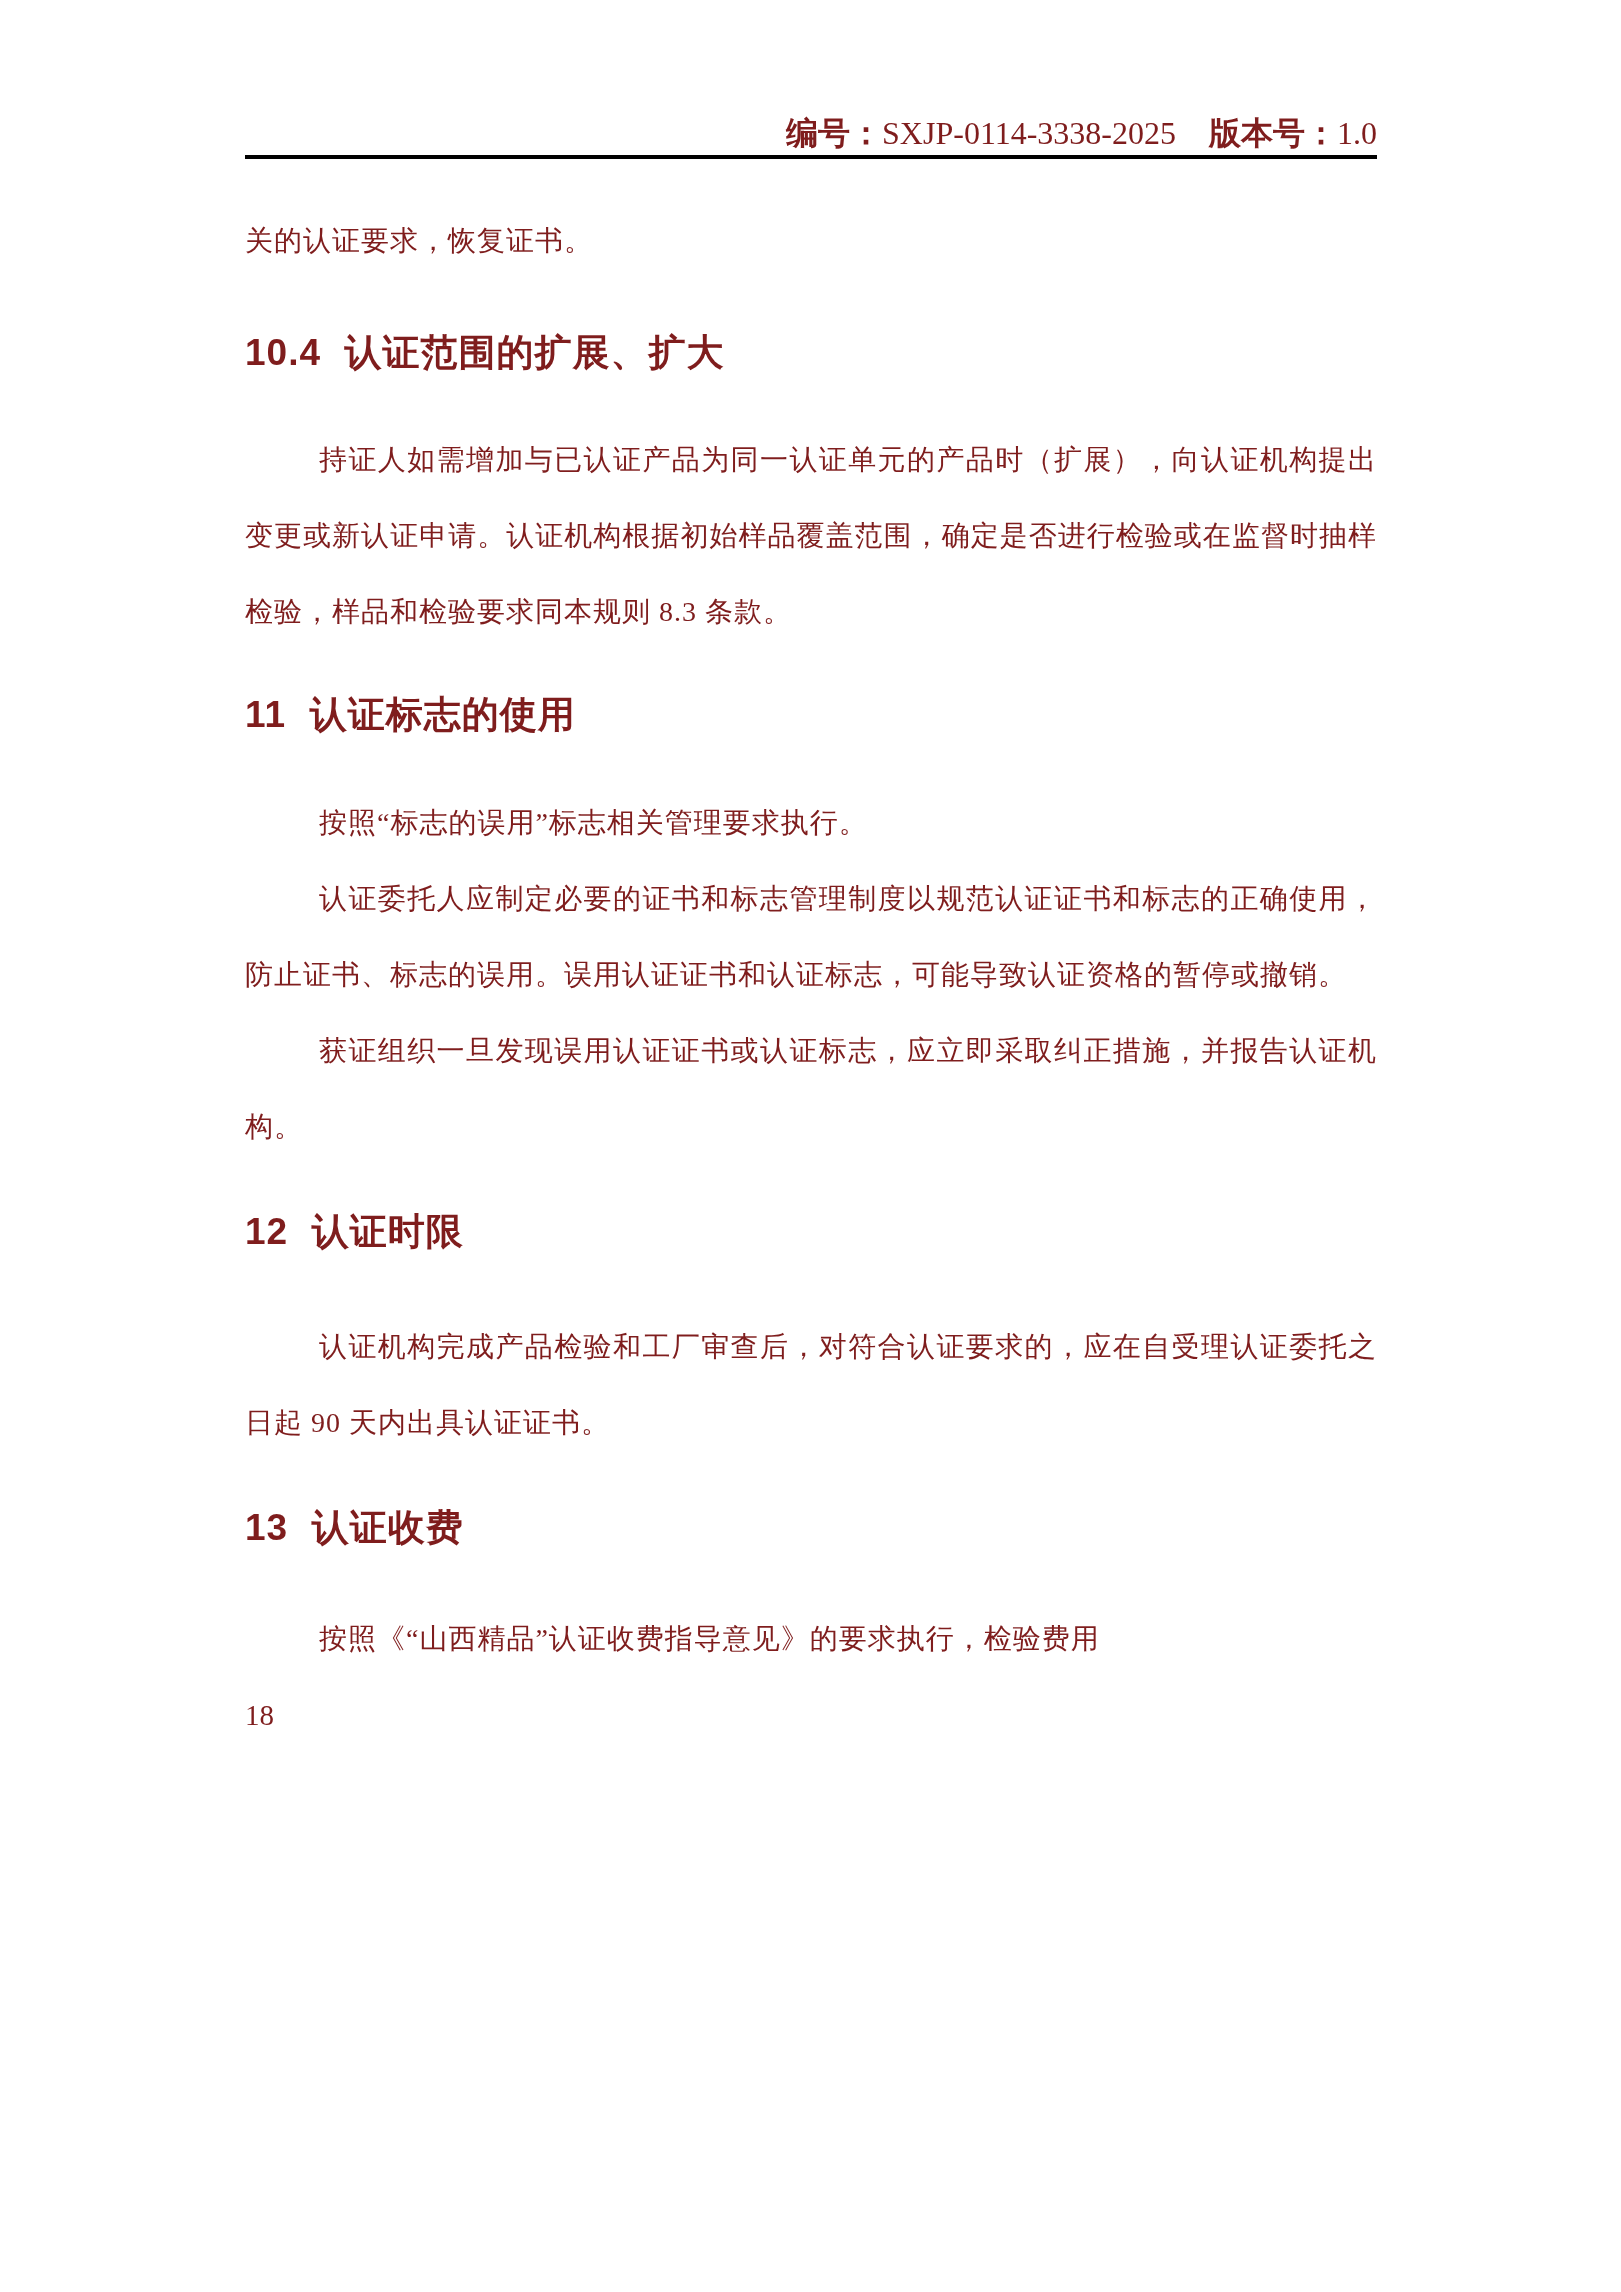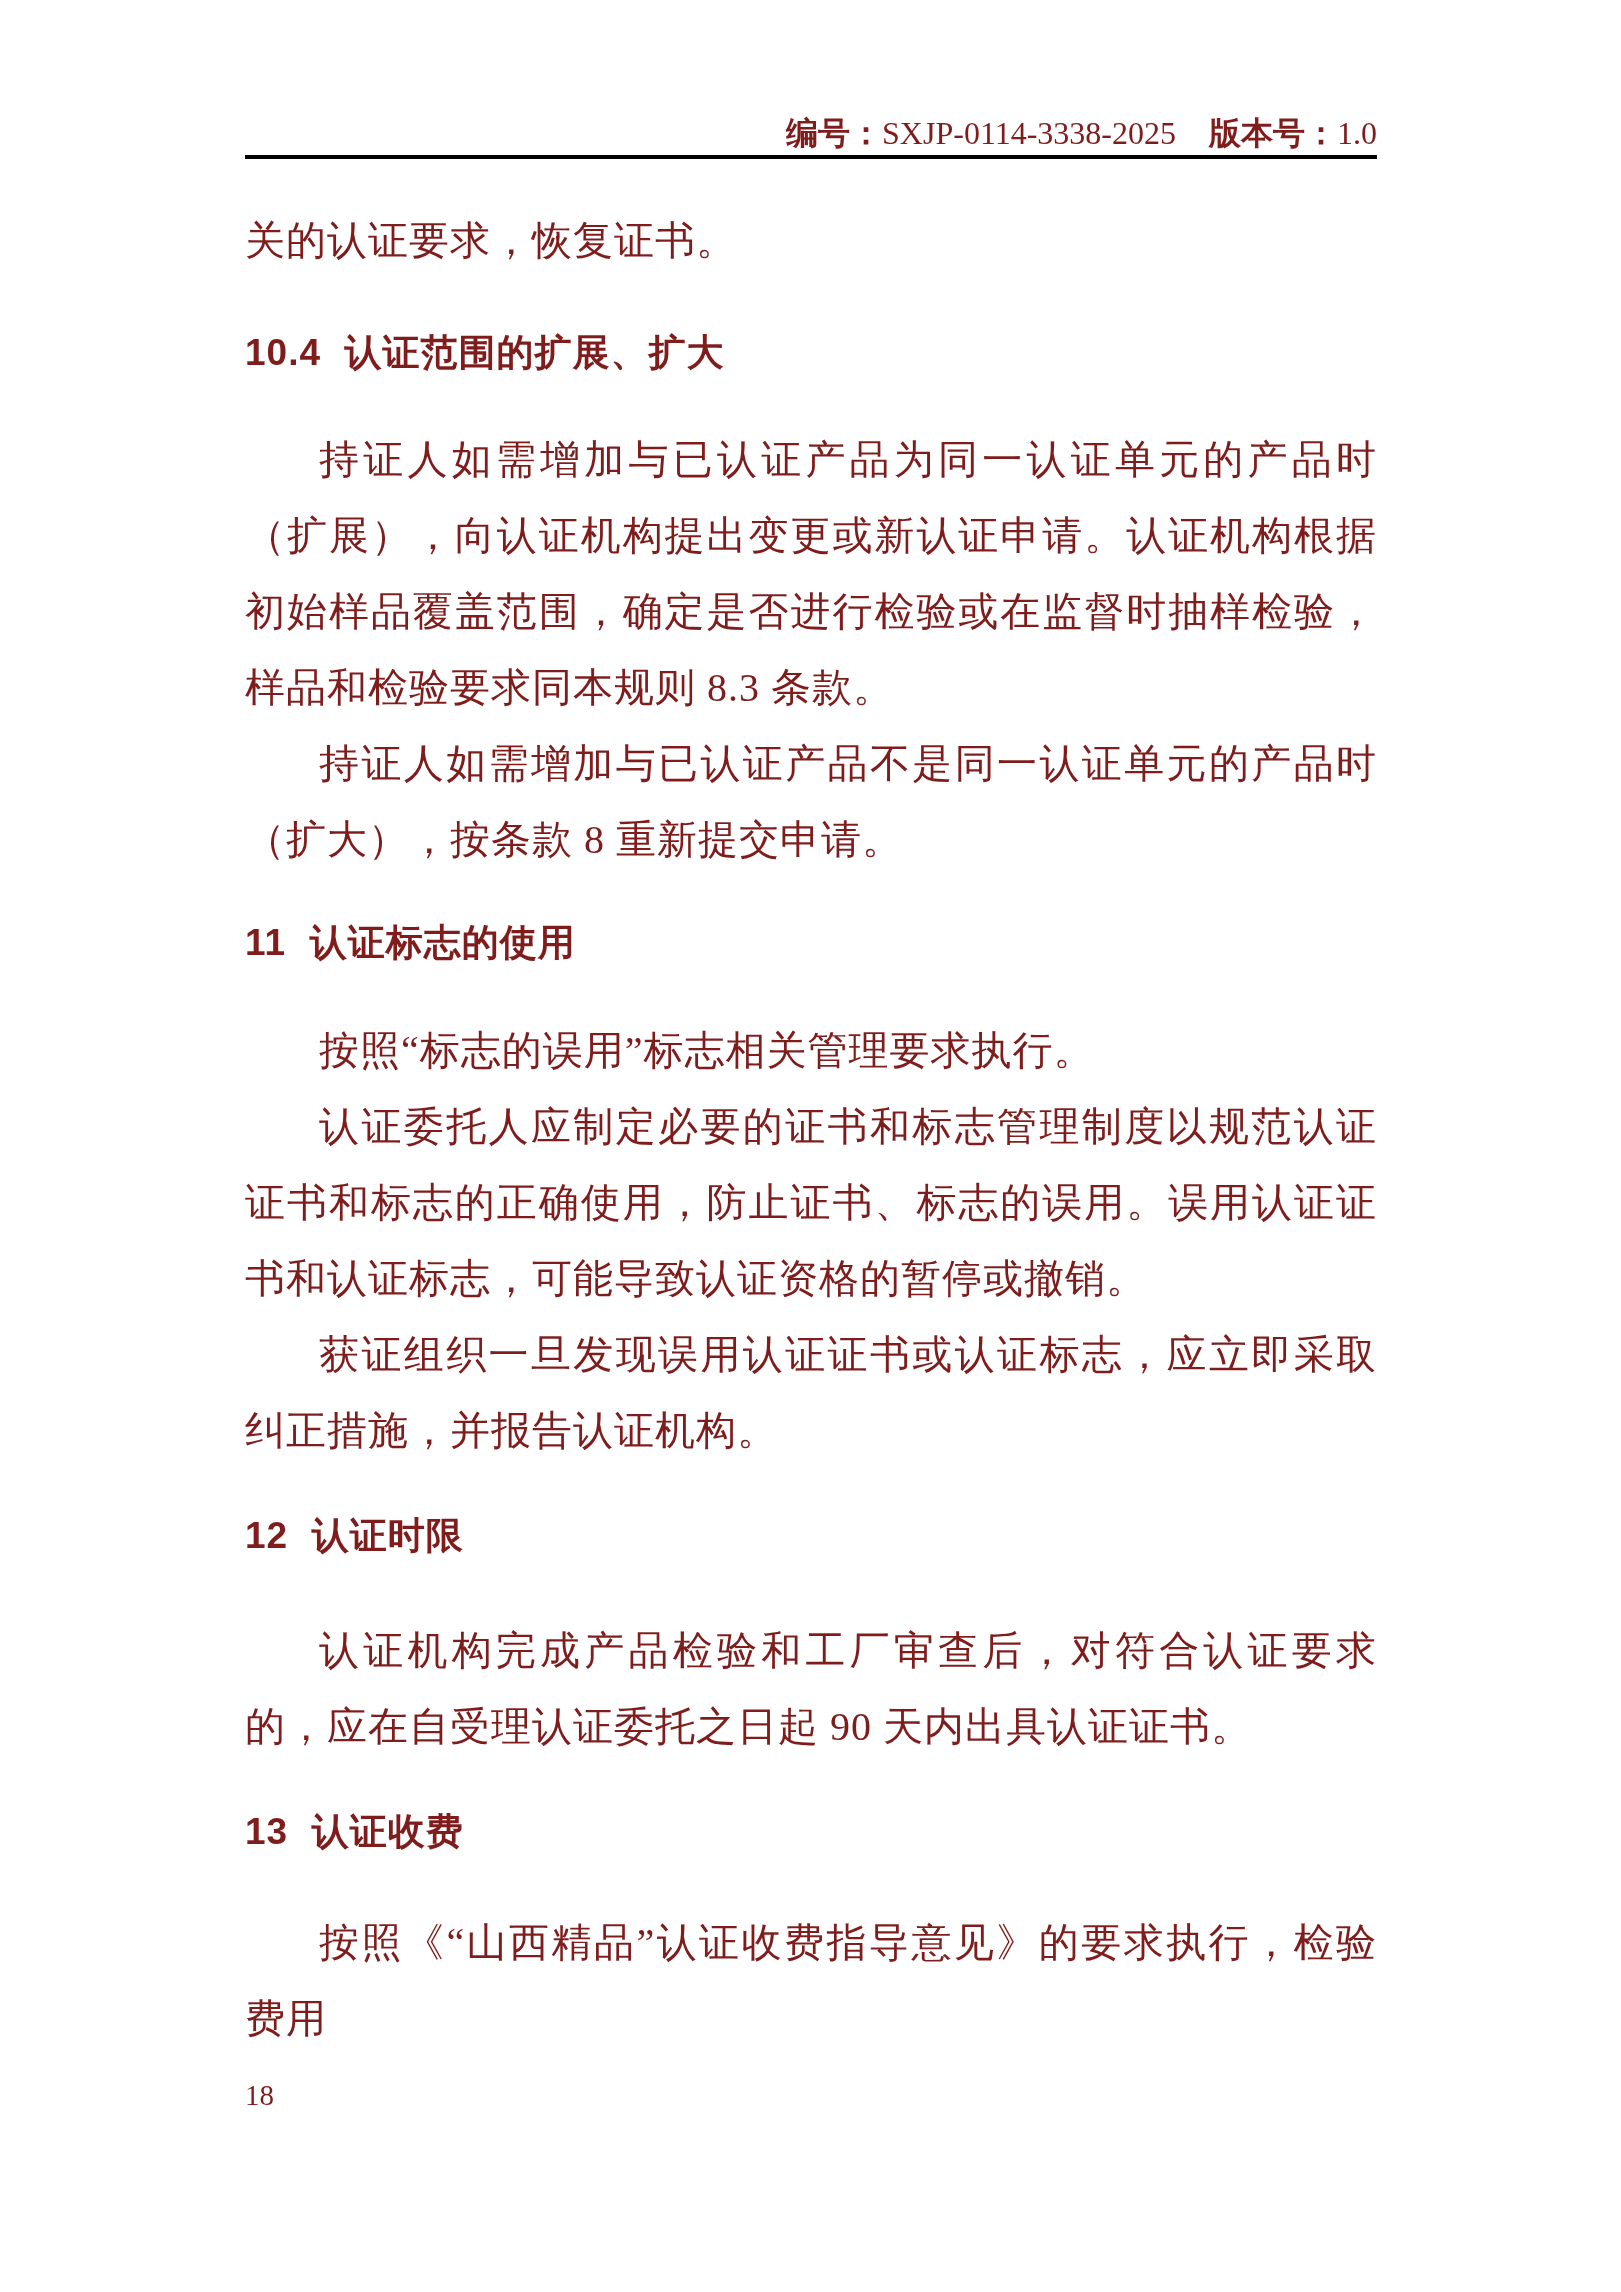--- a/index.html
+++ b/index.html
@@ -33,21 +33,21 @@
   }
   .doc-header .gap {
     margin-left: 33px;
   }
   .rule {
     height: 3.9px;
     background: #000000;
   }
   .para {
     margin: 0;
-    font-size: 40px;
+    font-size: 28px;
     line-height: 76px;
     text-align: justify;
     letter-spacing: 1px;
   }
   .para.indent {
     text-indent: 74px;
   }
   .heading {
     margin: 0;
     font-size: 37px;
@@ -79,21 +79,20 @@
 
     <p class="para" style="margin-top:44px">关的认证要求，恢复证书。</p>
 
 
     <h2 class="heading" style="margin-top:36px">
       <span class="h-num">10.4</span><span class="h-title">认证范围的扩展、扩大</span>
     </h2>
 
     <p class="para indent" style="margin-top:31px">持证人如需增加与已认证产品为同一认证单元的产品时（扩展），向认证机构提出变更或新认证申请。认证机构根据初始样品覆盖范围，确定是否进行检验或在监督时抽样检验，样品和检验要求同本规则 8.3 条款。</p>
 
-    <p class="para indent">持证人如需增加与已认证产品不是同一认证单元的产品时（扩大），按条款 8 重新提交申请。</p>
 
     <h2 class="heading" style="margin-top:27.4px">
       <span class="h-num">11</span><span class="h-title">认证标志的使用</span>
     </h2>
 
     <p class="para indent" style="margin-top:32px">按照“标志的误用”标志相关管理要求执行。</p>
 
     <p class="para indent">认证委托人应制定必要的证书和标志管理制度以规范认证证书和标志的正确使用，防止证书、标志的误用。误用认证证书和认证标志，可能导致认证资格的暂停或撤销。</p>
 
     <p class="para indent">获证组织一旦发现误用认证证书或认证标志，应立即采取纠正措施，并报告认证机构。</p>

